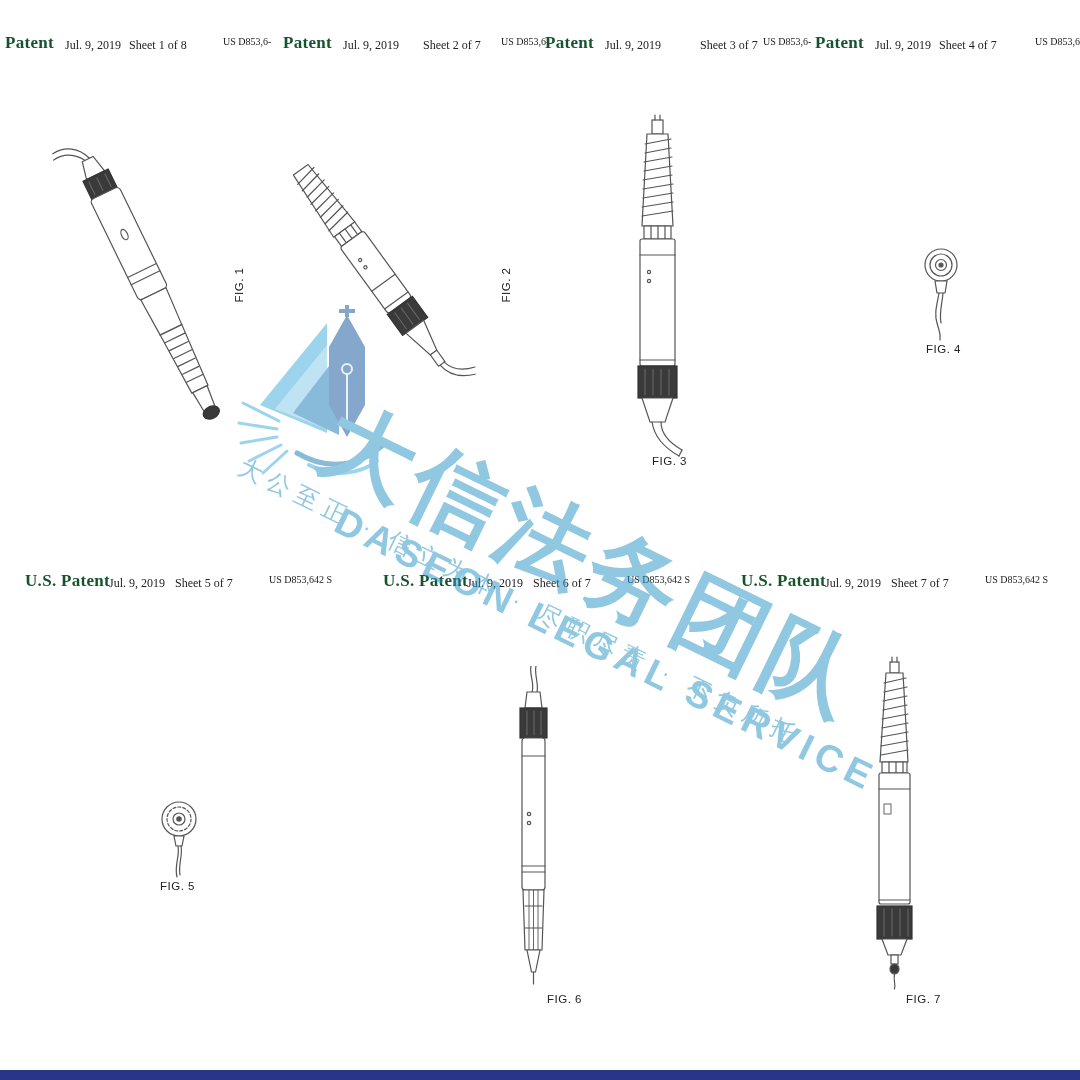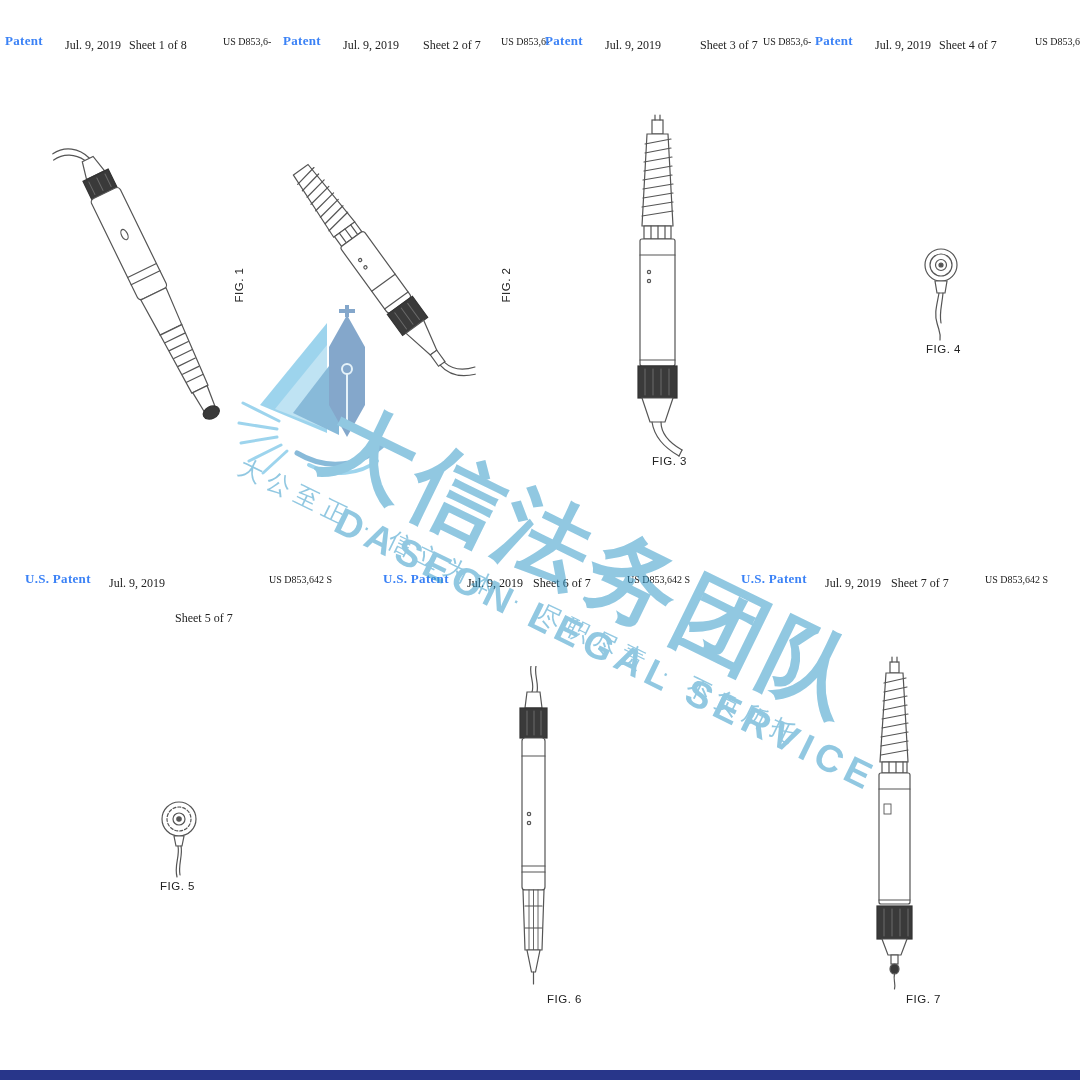--- a/index.html
+++ b/index.html
@@ -1,21 +1,21 @@
 <!DOCTYPE html>
 <html><head>
 <meta charset="utf-8">
 <style>
   html,body{margin:0;padding:0;background:#e8e8e8;}
   #page{
     position:relative;width:1080px;height:1080px;background:#ffffff;
     overflow:hidden;font-family:"Liberation Serif",serif;
   }
   .hdr-group{position:absolute;width:290px;height:18px;}
-  .h-title{position:absolute;top:-2px;font-weight:bold;font-size:13px;letter-spacing:0.3px;color:#3b82f6;white-space:nowrap;}
+  .h-title{position:absolute;top:-2px;font-weight:bold;font-size:17px;letter-spacing:0.3px;color:#14532d;white-space:nowrap;}
   .h-small{position:absolute;top:3px;font-size:12px;color:#222;white-space:nowrap;}
   .h-num{position:absolute;top:1px;font-size:10px;color:#1a1a1a;white-space:nowrap;}
   .fig-label{
     position:absolute;font-family:"Liberation Sans",sans-serif;font-size:11.5px;
     color:#222;letter-spacing:0.5px;white-space:nowrap;text-align:right;
   }
   .fig-label.rot{transform:rotate(-90deg);transform-origin:center;}
   .drawing{position:absolute;}
   #watermark{position:absolute;left:0;top:0;width:1080px;height:1080px;opacity:0.52;pointer-events:none;z-index:10;}
   .wm-txt{position:absolute;white-space:nowrap;color:#2e96c7;font-family:"Liberation Sans",sans-serif;}
@@ -53,21 +53,21 @@
       <span class="h-small" style="left:60px;">Jul. 9, 2019</span>
       <span class="h-small" style="left:124px;">Sheet 4 of 7</span>
       <span class="h-num" style="left:220px;">US D853,6-</span>
     </div>
   </div>
 
   <div>
     <div class="hdr-group" style="left:25px;top:573px;">
       <span class="h-title" style="left:0;">U.S. Patent</span>
       <span class="h-small" style="left:84px;">Jul. 9, 2019</span>
-      <span class="h-small" style="left:150px;margin-top:35px;">Sheet 5 of 7</span>
+      <span class="h-small" style="left:150px;">Sheet 5 of 7</span>
       <span class="h-num" style="left:244px;">US D853,642 S</span>
     </div>
     <div class="hdr-group" style="left:383px;top:573px;">
       <span class="h-title" style="left:0;">U.S. Patent</span>
       <span class="h-small" style="left:84px;">Jul. 9, 2019</span>
       <span class="h-small" style="left:150px;">Sheet 6 of 7</span>
       <span class="h-num" style="left:244px;">US D853,642 S</span>
     </div>
     <div class="hdr-group" style="left:741px;top:573px;">
       <span class="h-title" style="left:0;">U.S. Patent</span>

